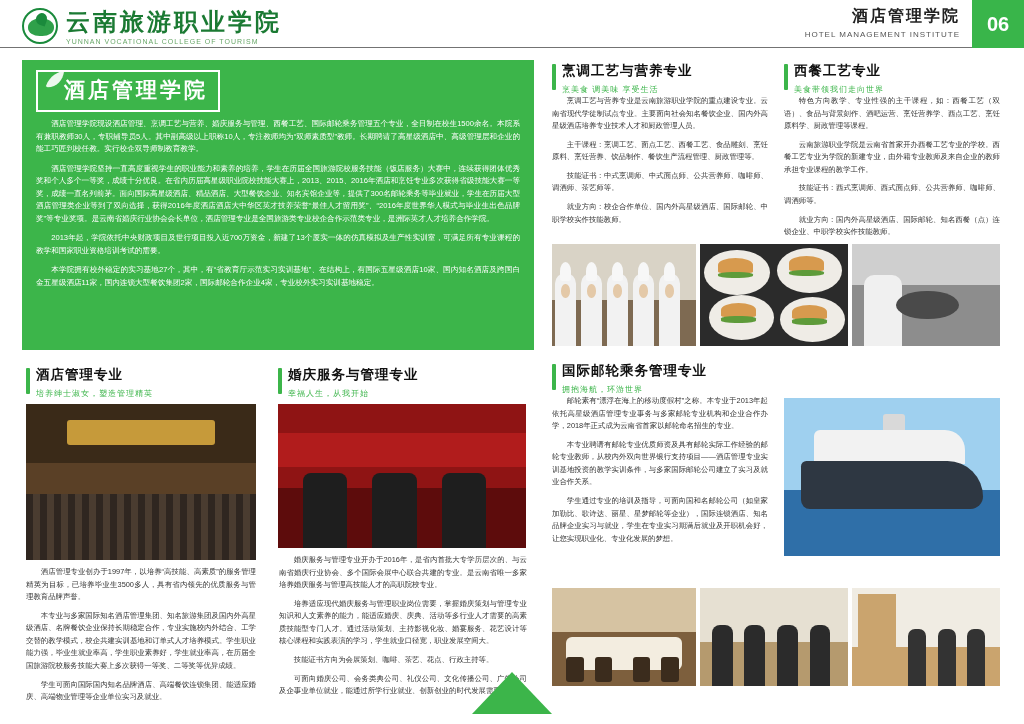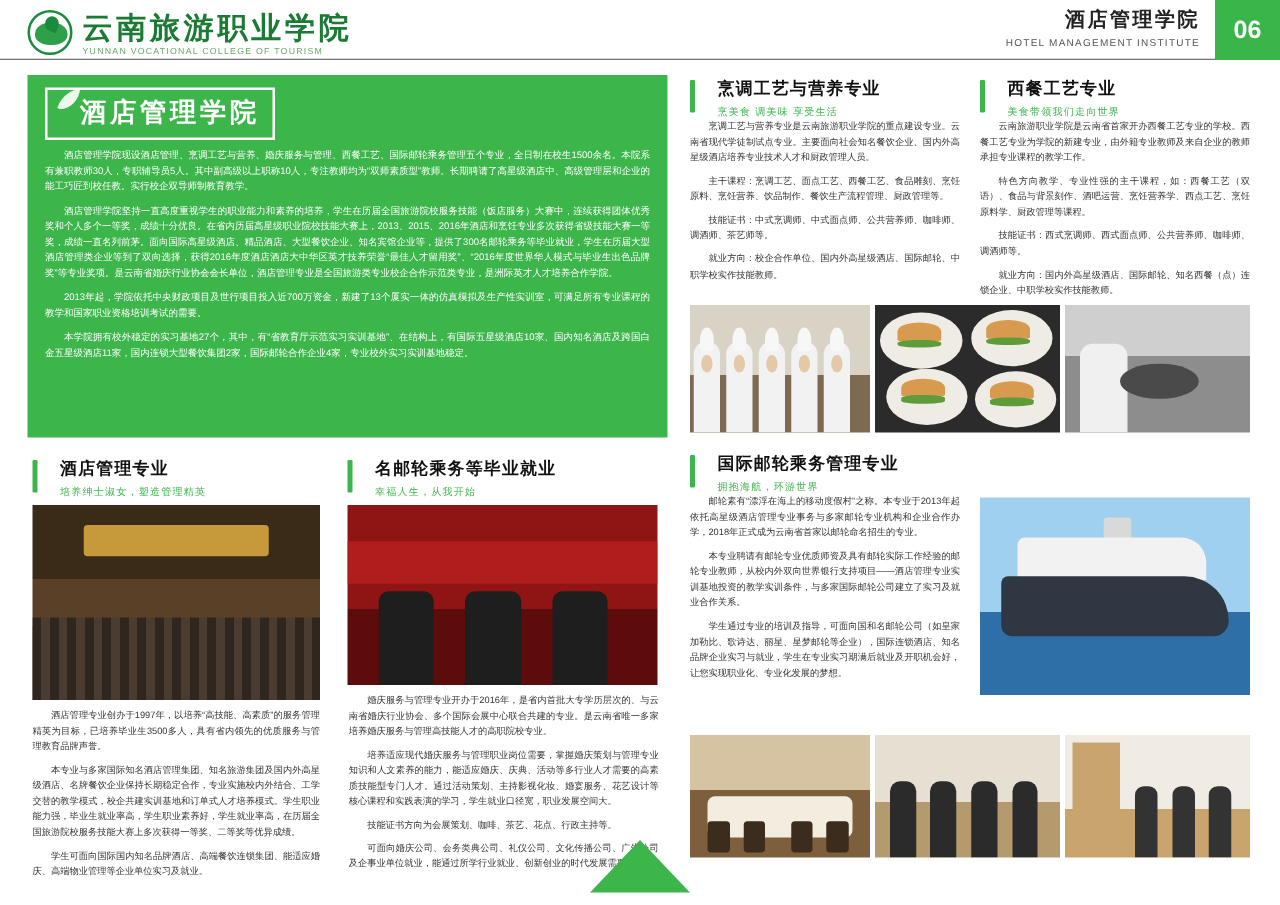--- a/index.html
+++ b/index.html
@@ -60,21 +60,21 @@
   .gp-leaf {
     position:absolute; left:22px; top:8px; width:22px; height:22px;
   }
   .gp-body {
     position:absolute; left:14px; top:58px; width:484px;
     font-size:7.6px; line-height:1.65; text-align:justify;
   }
   .gp-body p { margin:0 0 7px 0; text-indent:2em; }
   
   .sec { position:absolute; }
-  .sec-head { display:flex; align-items:flex-start; gap:18px; }
+  .sec-head { display:flex; align-items:flex-start; gap:6px; }
   .sec-bar { width:4px; background:#3cb54a; border-radius:1px; margin-top:2px; }
   .sec-h1 { font-size:13.5px; font-weight:bold; color:#111; letter-spacing:1px; }
   .sec-h2 { font-size:8px; color:#3cb54a; margin-top:4px; letter-spacing:1px; }
   .sec-text { font-size:7.4px; line-height:1.7; color:#333; text-align:justify; margin-top:0; }
   .sec-text p { margin:0 0 6px 0; text-indent:2em; }
   
   .photo { position:absolute; overflow:hidden; background:#b9b9b9; }
   .ph-inner { width:100%; height:100%; position:relative; }
   
   .p-chefs { background:linear-gradient(#d9d3c6 0 55%, #7e6a52 55% 100%); }
@@ -172,22 +172,22 @@
 
 <div class="sec" style="left:784px; top:62px; width:216px;">
   <div class="sec-head">
     <div class="sec-bar" style="height:26px;"></div>
     <div>
       <div class="sec-h1">西餐工艺专业</div>
       <div class="sec-h2">美食带领我们走向世界</div>
     </div>
   </div>
   <div class="sec-text">
+    <p>特色方向教学、专业性强的主干课程，如：西餐工艺（双语）、食品与背景刻作、酒吧运营、烹饪营养学、西点工艺、烹饪原料学、厨政管理等课程。</p>
     <p>云南旅游职业学院是云南省首家开办西餐工艺专业的学校。西餐工艺专业为学院的新建专业，由外籍专业教师及来自企业的教师承担专业课程的教学工作。</p>
-    <p>特色方向教学、专业性强的主干课程，如：西餐工艺（双语）、食品与背景刻作、酒吧运营、烹饪营养学、西点工艺、烹饪原料学、厨政管理等课程。</p>
     <p>技能证书：西式烹调师、西式面点师、公共营养师、咖啡师、调酒师等。</p>
     <p>就业方向：国内外高星级酒店、国际邮轮、知名西餐（点）连锁企业、中职学校实作技能教师。</p>
   </div>
 </div>
 
 <div class="photo p-chefs" style="left:552px; top:244px; width:144px; height:102px;">
   <div class="ph-inner">
     <div class="chef" style="left:2%;"></div>
     <div class="chef" style="left:20%;"></div>
     <div class="chef" style="left:38%;"></div>
@@ -236,21 +236,21 @@
 <div class="sec-text" style="position:absolute; left:26px; top:566px; width:230px;">
   <p>酒店管理专业创办于1997年，以培养“高技能、高素质”的服务管理精英为目标，已培养毕业生3500多人，具有省内领先的优质服务与管理教育品牌声誉。</p>
   <p>本专业与多家国际知名酒店管理集团、知名旅游集团及国内外高星级酒店、名牌餐饮企业保持长期稳定合作，专业实施校内外结合、工学交替的教学模式，校企共建实训基地和订单式人才培养模式。学生职业能力强，毕业生就业率高，学生职业素养好，学生就业率高，在历届全国旅游院校服务技能大赛上多次获得一等奖、二等奖等优异成绩。</p>
   <p>学生可面向国际国内知名品牌酒店、高端餐饮连锁集团、能适应婚庆、高端物业管理等企业单位实习及就业。</p>
 </div>
 
 <div class="sec" style="left:278px; top:366px; width:248px;">
   <div class="sec-head">
     <div class="sec-bar" style="height:26px;"></div>
     <div>
-      <div class="sec-h1">名邮轮乘务等毕业就业</div>
+      <div class="sec-h1">婚庆服务与管理专业</div>
       <div class="sec-h2">幸福人生，从我开始</div>
     </div>
   </div>
 </div>
 <div class="photo p-sign" style="left:278px; top:404px; width:248px; height:144px;">
   <div class="ph-inner">
     <div class="stripe"></div>
     <div class="fig" style="left:10%;"></div>
     <div class="fig" style="left:38%;"></div>
     <div class="fig" style="left:66%;"></div>

